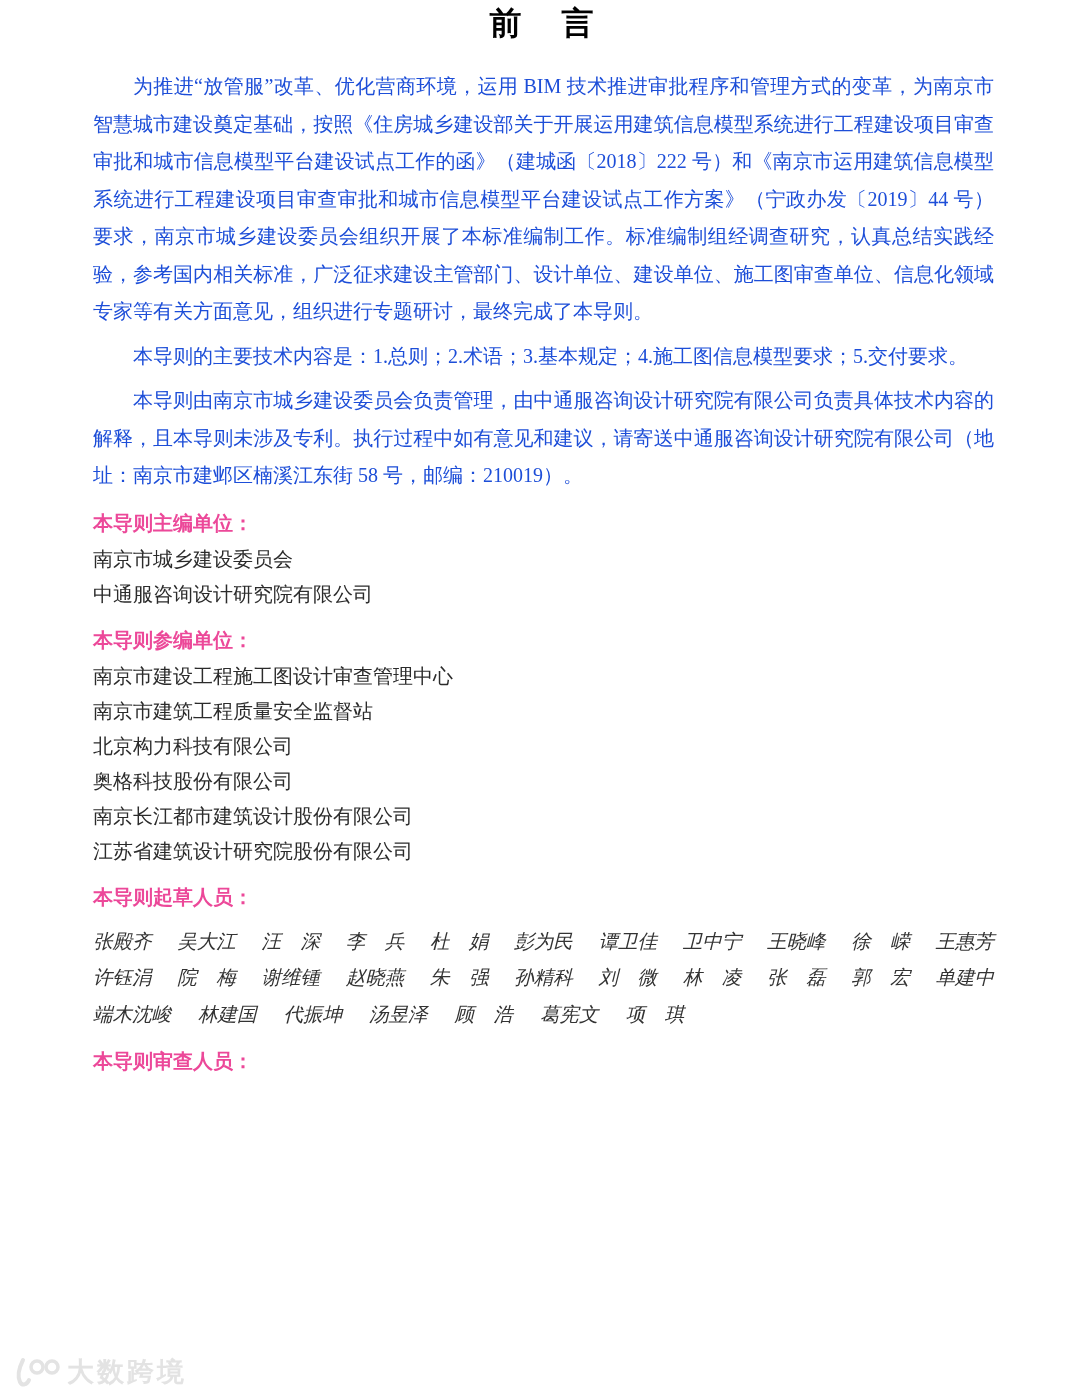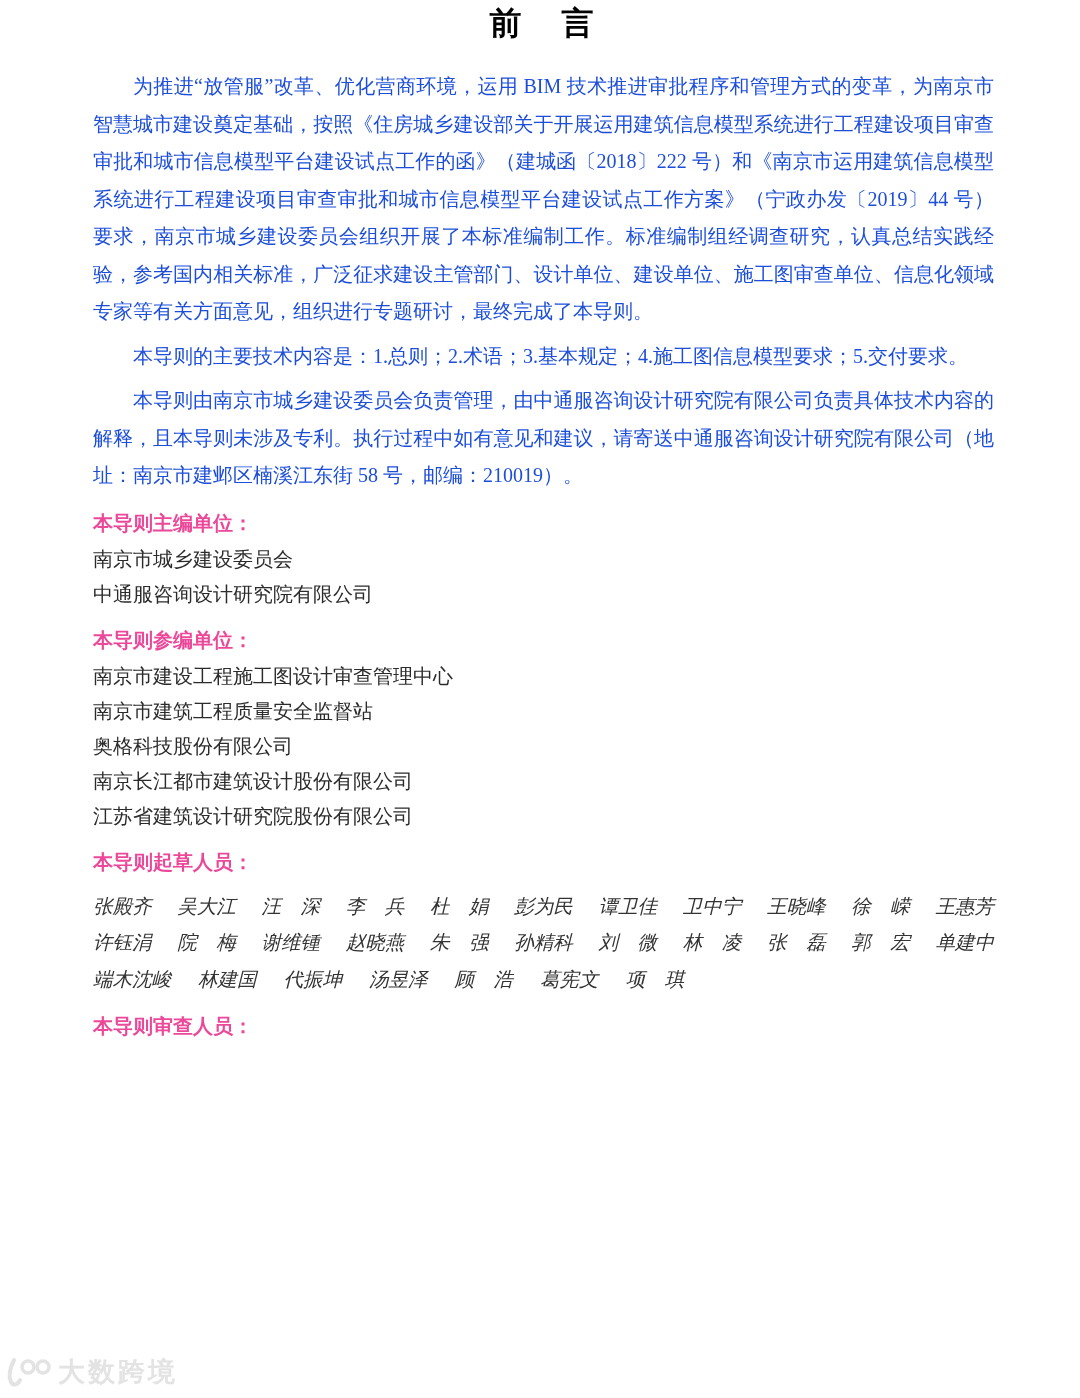--- a/index.html
+++ b/index.html
@@ -55,21 +55,21 @@
     color: #333333;
     white-space: nowrap;
     font-style: italic;
   }
   .names-row.justified { justify-content: space-between; }
   .names-row.left-packed span { margin-right: 27px; }
   .names-row.left-packed span:last-child { margin-right: 0; }
   .reviewers-row { margin-top: 10px; }
   .watermark {
     position: absolute;
-    left: 4px;
+    left: 13px;
     bottom: 8px;
     display: flex;
     align-items: center;
     gap: 6px;
     user-select: none;
   }
   .watermark-logo { display: block; }
   .watermark-text {
     font-family: "Liberation Sans", "DejaVu Sans", sans-serif;
     font-weight: 700;
@@ -90,20 +90,21 @@
     <p class="para">本导则的主要技术内容是：1.总则；2.术语；3.基本规定；4.施工图信息模型要求；5.交付要求。</p>
     <p class="para">本导则由南京市城乡建设委员会负责管理，由中通服咨询设计研究院有限公司负责具体技术内容的解释，且本导则未涉及专利。执行过程中如有意见和建议，请寄送中通服咨询设计研究院有限公司（地址：南京市建邺区楠溪江东街 58 号，邮编：210019）。</p>
 
     <div class="sec-heading">本导则主编单位：</div>
     <div class="org-item">南京市城乡建设委员会</div>
     <div class="org-item">中通服咨询设计研究院有限公司</div>
 
     <div class="sec-heading">本导则参编单位：</div>
     <div class="org-item">南京市建设工程施工图设计审查管理中心</div>
     <div class="org-item">南京市建筑工程质量安全监督站</div>
+    <div class="org-item">北京构力科技有限公司</div>
     <div class="org-item">奥格科技股份有限公司</div>
     <div class="org-item">南京长江都市建筑设计股份有限公司</div>
     <div class="org-item">江苏省建筑设计研究院股份有限公司</div>
 
     <div class="sec-heading">本导则起草人员：</div>
     <div class="names-block">
       <div class="names-row justified">
         <span>张殿齐</span>
         <span>吴大江</span>
         <span>汪　深</span>

